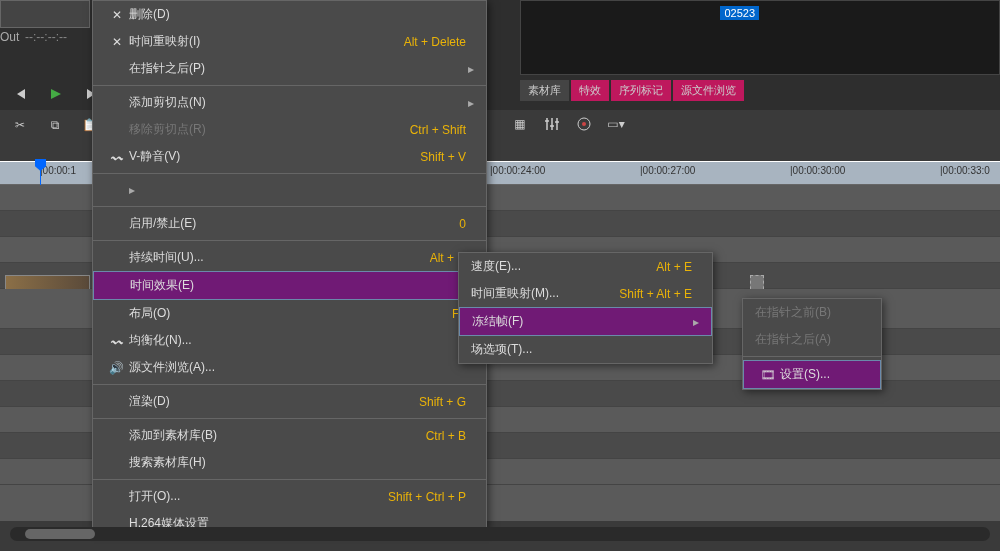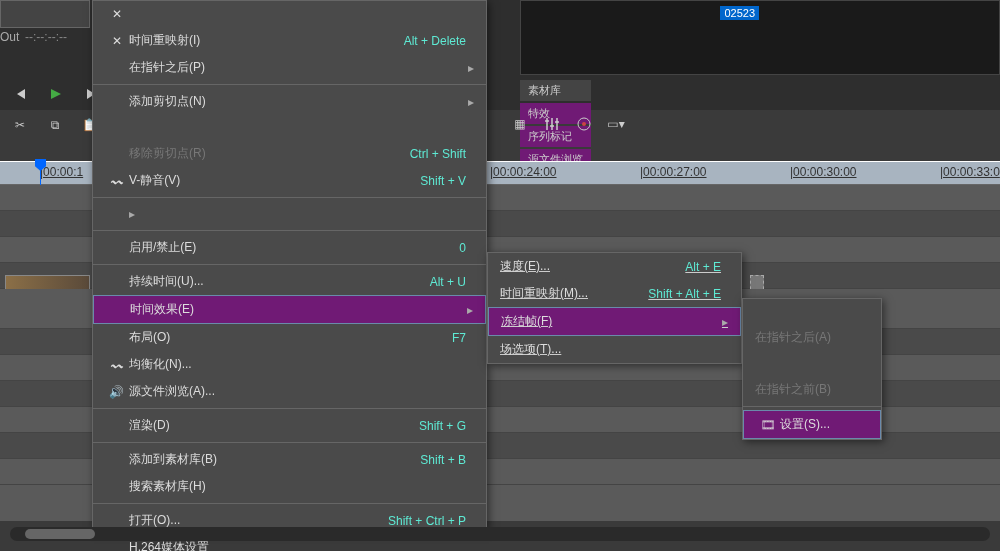--- a/index.html
+++ b/index.html
@@ -12,52 +12,52 @@
     
     .transport-controls { position: absolute; top: 85px; left: 10px; display: flex; gap: 10px; }
     .transport-btn { width: 24px; height: 18px; display: flex; align-items: center; justify-content: center; cursor: pointer; }
     
     .tool-row { position: absolute; top: 115px; left: 10px; display: flex; gap: 15px; }
     .tool-btn { width: 20px; height: 20px; display: flex; align-items: center; justify-content: center; cursor: pointer; color: #ccc; }
     
     .right-panel { position: absolute; top: 0; right: 0; width: 480px; height: 75px; background: #1a1a1a; border: 1px solid #444; }
     .clip-marker-right { position: absolute; top: 5px; right: 240px; background: #0066cc; color: #fff; padding: 1px 4px; font-size: 11px; }
     
-    .tabs-row { position: absolute; top: 80px; left: 520px; display: flex; gap: 2px; flex-direction: column; }
-    .tab { padding: 3px 8px; background: #701a75; color: #ccc; cursor: pointer; font-size: 11px; }
+    .tabs-row { position: absolute; top: 80px; left: 520px; display: flex; gap: 2px; }
+    .tab { padding: 3px 8px; background: #be185d; color: #ccc; cursor: pointer; font-size: 11px; }
     .tab.active { background: #444; }
     
     .toolbar-right { position: absolute; top: 115px; left: 510px; display: flex; gap: 12px; align-items: center; }
     .tb-icon { width: 20px; height: 18px; display: flex; align-items: center; justify-content: center; cursor: pointer; color: #ccc; }
     
     .timeline-ruler { position: absolute; top: 161px; left: 0; right: 0; height: 24px; background: #a8b4c0; border-top: 1px solid #fff; border-bottom: 1px solid #666; }
-    .ruler-mark { position: absolute; top: 3px; font-size: 12px; color: #333; text-decoration: underline; }
+    .ruler-mark { position: absolute; top: 3px; font-size: 10px; color: #333; }
     .playhead { position: absolute; top: 161px; left: 40px; width: 1px; height: 350px; background: #0066ff; }
     .playhead-head { position: absolute; top: -2px; left: -5px; width: 11px; height: 12px; background: #0066ff; clip-path: polygon(0 0, 100% 0, 100% 60%, 50% 100%, 0 60%); }
     
     .timeline-body { position: absolute; top: 185px; left: 0; right: 0; bottom: 30px; background: #5a5a5a; }
     .track { height: 26px; border-bottom: 1px solid #444; background: #5a5a5a; position: relative; }
     .track.dark { background: #4a4a4a; }
     
     .clip-thumb { position: absolute; top: 90px; left: 5px; width: 85px; height: 22px; background: linear-gradient(90deg, #8b6f47, #5a4a3a); border: 1px solid #888; }
     .clip-label { position: absolute; top: 113px; left: 44px; background: #7fc97f; color: #000; padding: 0 3px; font-size: 10px; }
     .clip-right { position: absolute; top: 90px; left: 750px; width: 14px; height: 20px; background: #777; border: 1px dashed #aaa; }
     
     .context-menu { position: absolute; background: #4a4a4a; border: 1px solid #666; box-shadow: 2px 2px 8px rgba(0,0,0,0.5); }
     .menu-1 { top: 0; left: 92px; width: 395px; height: 530px; }
     .menu-item { padding: 5px 12px; display: flex; align-items: center; cursor: pointer; color: #ddd; min-height: 26px; }
     .menu-item.highlighted { background: #701a75; border: 1px solid #6a8aaa; }
-    .menu-item.disabled { color: #777; cursor: default; margin-top: 25px; }
+    .menu-item.disabled { color: #777; cursor: default; }
     .menu-icon { width: 24px; display: inline-flex; justify-content: center; }
     .menu-label { flex: 1; }
-    .menu-shortcut { color: #5eead4; margin-right: 8px; }
+    .menu-shortcut { color: #eab308; margin-right: 8px; }
     .menu-arrow { color: #aaa; }
     .menu-sep { height: 1px; background: #666; margin: 3px 0; }
     
-    .menu-2 { top: 252px; left: 487px; width: 255px; text-decoration: underline; }
+    .menu-2 { top: 252px; left: 458px; width: 255px; }
     .menu-3 { top: 298px; left: 742px; width: 140px; }
     
     .scrollbar-bottom { position: absolute; bottom: 10px; left: 10px; right: 10px; height: 14px; background: #2a2a2a; border-radius: 7px; }
     .scrollbar-thumb { position: absolute; top: 2px; left: 15px; width: 70px; height: 10px; background: #666; border-radius: 5px; }
   </style>
 </head>
 <body>
 
 <div class="top-area">
   <div class="thumbnail-strip"></div>
@@ -141,20 +141,21 @@
   <div class="track"></div>
   <div class="track dark"></div>
   <div class="track"></div>
   <div class="track dark"></div>
   <div class="track"></div>
 </div>
 
 <div class="context-menu menu-1">
   <div class="menu-item">
       <span class="menu-icon">✕</span>
+      <span class="menu-label">删除(D)</span>
     </div>
   <div class="menu-item">
       <span class="menu-icon">✕</span>
       <span class="menu-label">时间重映射(I)</span>
       <span class="menu-shortcut">Alt + Delete</span>
     </div>
   <div class="menu-item">
       <span class="menu-icon"></span>
       <span class="menu-label">在指针之后(P)</span>
       <span class="menu-arrow">▸</span>
@@ -213,21 +214,21 @@
   <div class="menu-sep"></div>
   <div class="menu-item">
       <span class="menu-icon"></span>
       <span class="menu-label">渲染(D)</span>
       <span class="menu-shortcut">Shift + G</span>
     </div>
   <div class="menu-sep"></div>
   <div class="menu-item">
       <span class="menu-icon"></span>
       <span class="menu-label">添加到素材库(B)</span>
-      <span class="menu-shortcut">Shift + B</span>
+      <span class="menu-shortcut">Ctrl + B</span>
     </div>
   <div class="menu-item">
       <span class="menu-icon"></span>
       <span class="menu-label">搜索素材库(H)</span>
     </div>
   <div class="menu-sep"></div>
   <div class="menu-item">
       <span class="menu-icon"></span>
       <span class="menu-label">打开(O)...</span>
       <span class="menu-shortcut">Shift + Ctrl + P</span>
@@ -255,24 +256,24 @@
       <span class="menu-label">冻结帧(F)</span>
       <span class="menu-arrow">▸</span>
     </div>
   <div class="menu-item">
       <span class="menu-label">场选项(T)...</span>
     </div>
 </div>
 
 <div class="context-menu menu-3">
   <div class="menu-item disabled">
+      <span class="menu-label">在指针之前(B)</span>
+    </div>
+  <div class="menu-item disabled">
       <span class="menu-label">在指针之后(A)</span>
-    </div>
-  <div class="menu-item disabled">
-      <span class="menu-label">在指针之前(B)</span>
     </div>
   <div class="menu-sep"></div>
   <div class="menu-item highlighted">
       <span class="menu-icon">🎞</span>
       <span class="menu-label">设置(S)...</span>
     </div>
 </div>
 
 <div class="scrollbar-bottom">
   <div class="scrollbar-thumb"></div>

